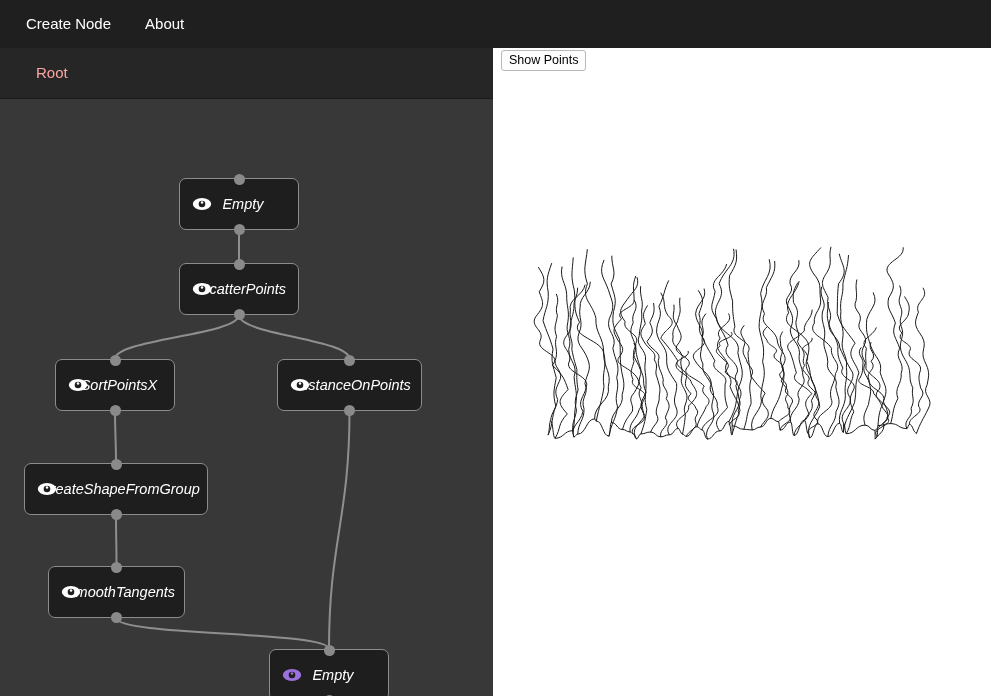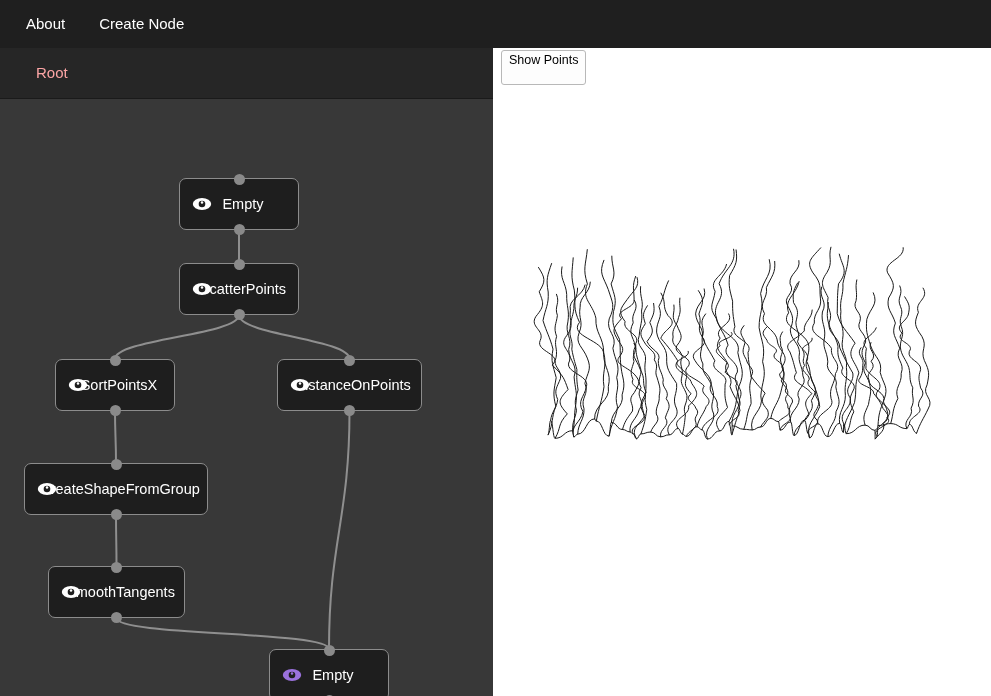--- a/index.html
+++ b/index.html
@@ -101,20 +101,21 @@
     display: block;
   }
   .node-label {
     width: 100%;
     text-align: center;
     color: #ffffff;
     font-size: 14.5px;
     white-space: nowrap;
     padding-left: 8px;
     box-sizing: border-box;
+    font-style: italic;
   }
   .port {
     position: absolute;
     width: 11px; height: 11px;
     border-radius: 50%;
     background: #8a8a8a;
     left: 50%;
     margin-left: -5.5px;
   }
   .port-in  { top: -5.5px; }
@@ -130,21 +131,21 @@
   }
   .show-points-btn {
     position: absolute;
     left: 8px; top: 2px;
     background: #fdfdfd;
     border: 1px solid #b8b8b8;
     border-radius: 3px;
     color: #000000;
     font-size: 12.5px;
     font-family: "Liberation Sans", sans-serif;
-    padding: 2px 7px 17px 7px;
+    padding: 2px 7px 3px 7px;
     line-height: 14px;
     cursor: pointer;
   }
   .viewport-svg {
     position: absolute;
     left: 0; top: 0;
     width: 498px; height: 648px;
   }
   .blade {
     fill: none;
@@ -160,22 +161,22 @@
     stroke-linecap: round;
     stroke-linejoin: round;
   }
 </style>
 </head>
 <body>
 
 <div id="app">
 
   <div class="menubar">
+    <div class="menu-item">Create Node</div>
     <div class="menu-item">About</div>
-    <div class="menu-item">Create Node</div>
   </div>
 
   <div class="graph-panel">
 
     <div class="graph-header">
       <div class="graph-header-title">Root</div>
     </div>
 
     <div class="graph-canvas" id="graph-canvas">
       <svg class="edges-svg" id="edges-svg" viewBox="0 0 493 597" preserveAspectRatio="none">

